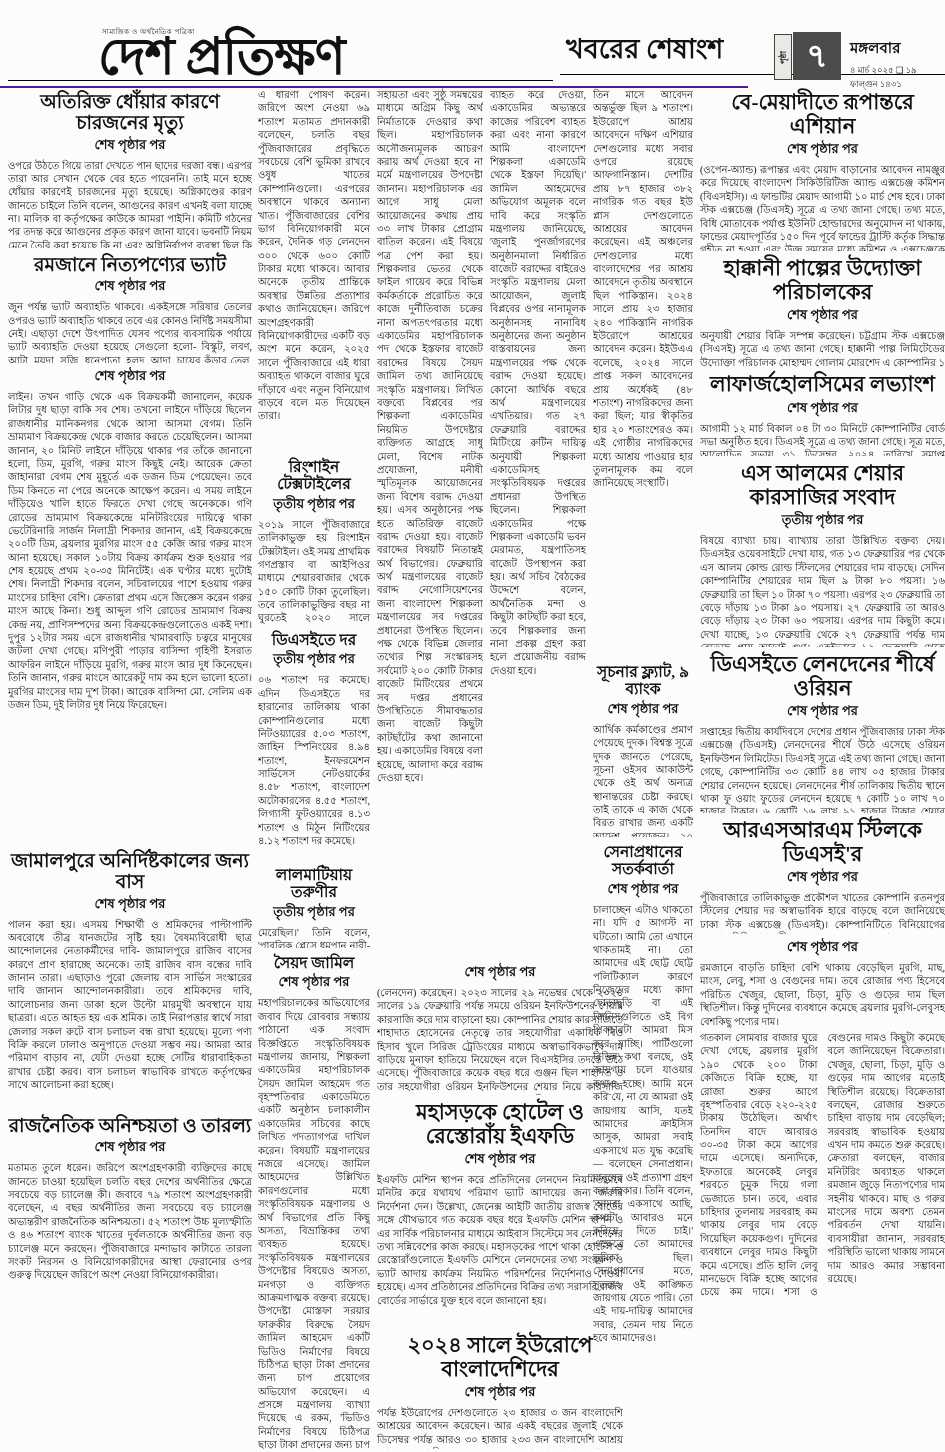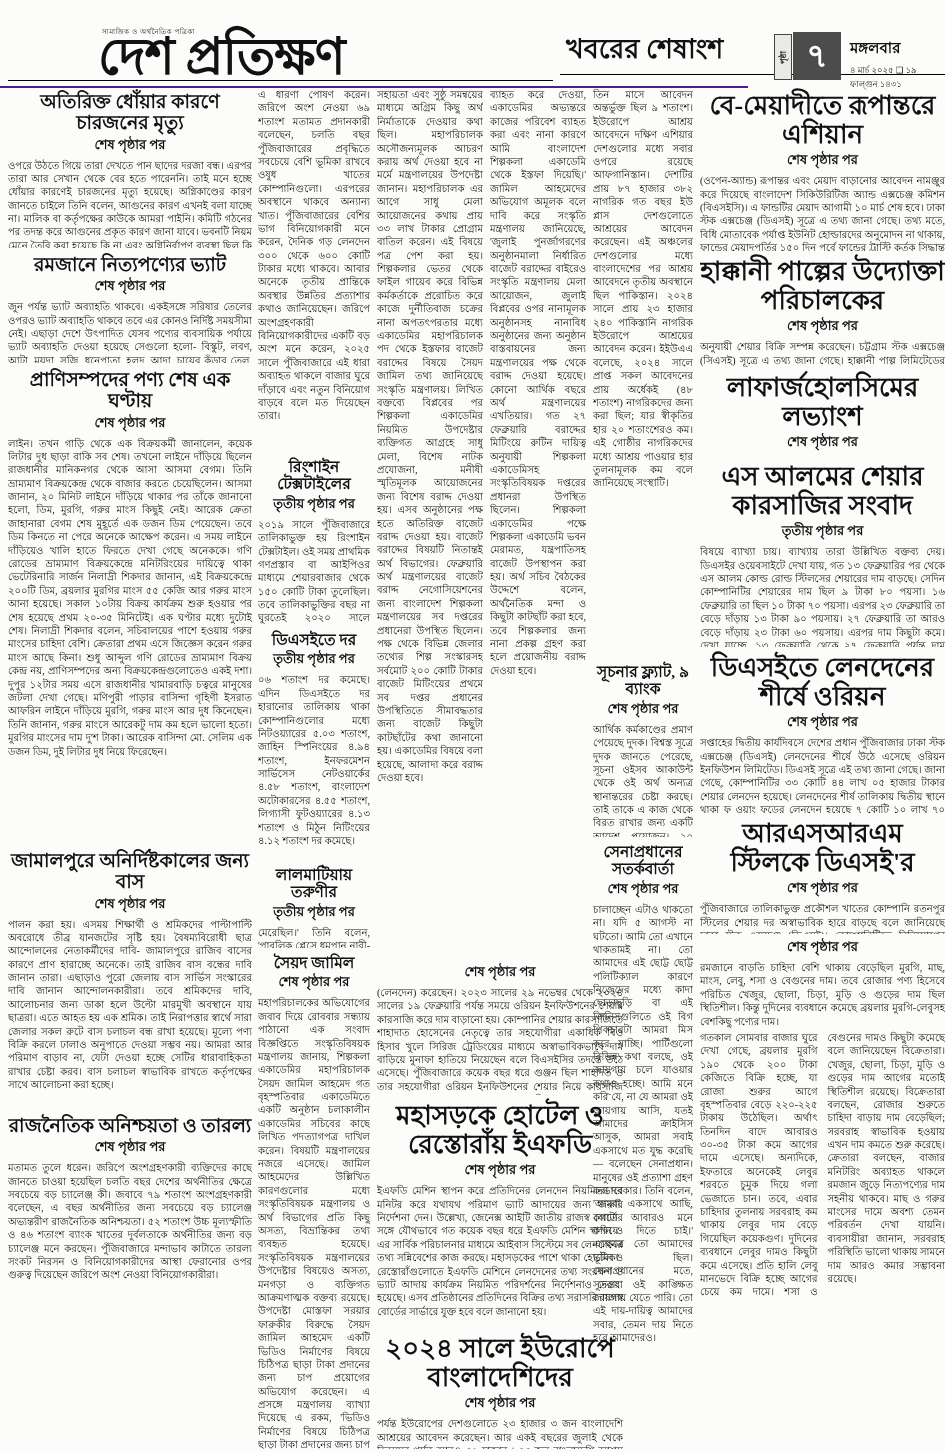--- a/index.html
+++ b/index.html
@@ -22,21 +22,21 @@
   .page-num-box{position:absolute;left:793px;top:32px;width:48px;height:48px;background:#4c4c4c;
     display:flex;align-items:center;justify-content:center;}
   .page-num{color:#fff;font-size:33px;font-weight:700;line-height:1;}
   .daybox{position:absolute;left:850px;top:36px;width:95px;}
   .weekday{font-size:15px;font-weight:700;}
   .dateline{font-size:8.5px;margin-top:3px;}
   
   .col{position:absolute;top:88px;overflow:hidden;}
   .article{overflow:hidden;margin:0 0 3px 0;}
   .hl{text-align:center;font-weight:700;line-height:1.12;margin:3px 0 1px;}
-  .hl-lg{font-size:26px;}
+  .hl-lg{font-size:21px;}
   .hl-md{font-size:19px;}
   .hl-sm{font-size:15.5px;}
   .cont{text-align:center;font-size:13px;font-weight:700;margin:0 0 3px;}
   .btxt{font-size:10px;line-height:1.34;text-align:justify;word-break:break-word;}
   .lead{font-size:10px;line-height:1.34;text-align:justify;word-break:break-word;overflow:hidden;}
   .twocol{column-count:2;column-gap:10px;}
 </style>
 </head>
 <body>
 
@@ -63,21 +63,20 @@
     <div class="hl hl-md">অতিরিক্ত ধোঁয়ার কারণে চারজনের মৃত্যু</div>
     <div class="cont">শেষ পৃষ্ঠার পর</div>
     <div class="btxt">ওপরে উঠতে গিয়ে তারা দেখতে পান ছাদের দরজা বন্ধ। এরপর তারা আর সেখান থেকে বের হতে পারেননি। তাই মনে হচ্ছে ধোঁয়ার কারণেই চারজনের মৃত্যু হয়েছে। অগ্নিকাণ্ডের কারণ জানতে চাইলে তিনি বলেন, আগুনের কারণ এখনই বলা যাচ্ছে না। মালিক বা কর্তৃপক্ষের কাউকে আমরা পাইনি। কমিটি গঠনের পর তদন্ত করে আগুনের প্রকৃত কারণ জানা যাবে। ভবনটি নিয়ম মেনে তৈরি করা হয়েছে কি না এবং অগ্নিনির্বাপণ ব্যবস্থা ছিল কি না জানতে চাইলে ফায়ার সার্ভিসের সহকারী পরিচালক বলেন, রাজউকের নিয়ম অনুযায়ী বিল্ডিংটি তৈরি করা হয়নি। ফায়ার সেফটি প্ল্যান ছিল না এবং অগ্নিনির্বাপণ ব্যবস্থা ছিল না বললেই চলে। সরু সিঁড়ির পাশে যে জানালা ছিল সেগুলো কাচ দিয়ে বন্ধ করা। বন্ধ করা না থাকলে ধোঁয়া বের হয়ে আসতে পারত। সোমবার দুপুর সোয়া ১২টার দিকে শাহজাদপুরের এই ভবনে আগুন লাগে। দুপুর ১টা ৪ মিনিটের দিকে আগুন নিয়ন্ত্রণে আনে ফায়ার সার্ভিস।</div>
   </div>
   <div class="article" style="height:112px;">
     <div class="hl hl-md">রমজানে নিত্যপণ্যের ভ্যাট</div>
     <div class="cont">শেষ পৃষ্ঠার পর</div>
     <div class="btxt">জুন পর্যন্ত ভ্যাট অব্যাহতি থাকবে। একইসঙ্গে সরিষার তেলের ওপরও ভ্যাট অব্যাহতি থাকবে তবে এর কোনও নির্দিষ্ট সময়সীমা নেই। এছাড়া দেশে উৎপাদিত যেসব পণ্যের ব্যবসায়িক পর্যায়ে ভ্যাট অব্যাহতি দেওয়া হয়েছে সেগুলো হলো- বিস্কুট, লবণ, আটা, ময়দা, সুজি, ধনেপাতা, হলুদ, আদা, চায়ের কুঁড়ার তেল, সূর্যমুখী তেল, কোলজা বীজ তেল, কানোলা তেল এবং ডাল বা ডাল-জাতীয় পণ্য। পণ্যগুলোতে ভ্যাট সুবিধা পেতে বেশ কিছু শর্ত মানতে হবে। শর্তের মধ্যে রয়েছে- ভ্যাট নিবন্ধন, চালান ইস্যু, সবধরনের রেজিস্ট্রার সংরক্ষণ, ভ্যাট রিটার্ন দাখিল ইত্যাদি। সূত্র: বাসস</div>
   </div>
   <div class="article" style="height:478px;">
-    <div class="hl hl-md">প্রাণিসম্পদের পণ্য শেষ এক ঘণ্টায়</div>
     <div class="cont">শেষ পৃষ্ঠার পর</div>
     <div class="btxt">লাইন। তখন গাড়ি থেকে এক বিক্রয়কর্মী জানালেন, কয়েক লিটার দুধ ছাড়া বাকি সব শেষ। তখনো লাইনে দাঁড়িয়ে ছিলেন রাজধানীর মানিকনগর থেকে আসা আসমা বেগম। তিনি ভ্রাম্যমাণ বিক্রয়কেন্দ্র থেকে বাজার করতে চেয়েছিলেন। আসমা জানান, ২০ মিনিট লাইনে দাঁড়িয়ে থাকার পর তাঁকে জানানো হলো, ডিম, মুরগি, গরুর মাংস কিছুই নেই। আরেক ক্রেতা জাহানারা বেগম শেষ মুহূর্তে এক ডজন ডিম পেয়েছেন। তবে ডিম কিনতে না পেরে অনেকে আক্ষেপ করেন। এ সময় লাইনে দাঁড়িয়েও খালি হাতে ফিরতে দেখা গেছে অনেককে। গণি রোডের ভ্রাম্যমাণ বিক্রয়কেন্দ্রে মনিটরিংয়ের দায়িত্বে থাকা ভেটেরিনারি সার্জন নিলাদ্রী শিকদার জানান, এই বিক্রয়কেন্দ্রে ২০০টি ডিম, ব্রয়লার মুরগির মাংস ৫৫ কেজি আর গরুর মাংস আনা হয়েছে। সকাল ১০টায় বিক্রয় কার্যক্রম শুরু হওয়ার পর শেষ হয়েছে প্রথম ২০-৩৫ মিনিটেই। এক ঘণ্টার মধ্যে দুটোই শেষ। নিলাদ্রী শিকদার বলেন, সচিবালয়ের পাশে হওয়ায় গরুর মাংসের চাহিদা বেশি। ক্রেতারা প্রথম এসে জিজ্ঞেস করেন গরুর মাংস আছে কিনা। শুধু আব্দুল গণি রোডের ভ্রাম্যমাণ বিক্রয় কেন্দ্র নয়, প্রাণিসম্পদের অন্য বিক্রয়কেন্দ্রগুলোতেও একই দশা। দুপুর ১২টার সময় এসে রাজধানীর খামারবাড়ি চত্বরে মানুষের জটলা দেখা গেছে। মণিপুরী পাড়ার বাসিন্দা গৃহিণী ইসরাত আফরিন লাইনে দাঁড়িয়ে মুরগি, গরুর মাংস আর দুধ কিনেছেন। তিনি জানান, গরুর মাংসে আরেকটু দাম কম হলে ভালো হতো। মুরগির মাংসের দাম দু'শ টাকা। আরেক বাসিন্দা মো. সেলিম এক ডজন ডিম, দুই লিটার দুধ নিয়ে ফিরেছেন।</div>
   </div>
   <div class="article" style="height:262px;">
     <div class="hl hl-md">জামালপুরে অনির্দিষ্টকালের জন্য বাস</div>
     <div class="cont">শেষ পৃষ্ঠার পর</div>
     <div class="btxt">পালন করা হয়। এসময় শিক্ষার্থী ও শ্রমিকদের পাল্টাপাল্টি অবরোধে তীব্র যানজটের সৃষ্টি হয়। বৈষম্যবিরোধী ছাত্র আন্দোলনের নেতাকর্মীদের দাবি- জামালপুরে রাজিব বাসের কারণে প্রাণ হারাচ্ছে অনেকে। তাই রাজিব বাস বন্ধের দাবি জানান তারা। এছাড়াও পুরো জেলায় বাস সার্ভিস সংস্কারের দাবি জানান আন্দোলনকারীরা। তবে শ্রমিকদের দাবি, আলোচনার জন্য ডাকা হলে উল্টো মারমুখী অবস্থানে যায় ছাত্ররা। এতে আহত হয় এক শ্রমিক। তাই নিরাপত্তার স্বার্থে সারা জেলার সকল রুটে বাস চলাচল বন্ধ রাখা হয়েছে। মূল্যে পণ্য বিক্রি করলে ঢালাও অনুপাতে দেওয়া সম্ভব নয়। আমরা আর পরিমাণ বাড়াব না, যেটা দেওয়া হচ্ছে সেটির ধারাবাহিকতা রাখার চেষ্টা করব। বাস চলাচল স্বাভাবিক রাখতে কর্তৃপক্ষের সাথে আলোচনা করা হচ্ছে।</div>
   </div>
   <div class="article" style="height:340px;">
     <div class="hl hl-md">রাজনৈতিক অনিশ্চয়তা ও তারল্য</div>

